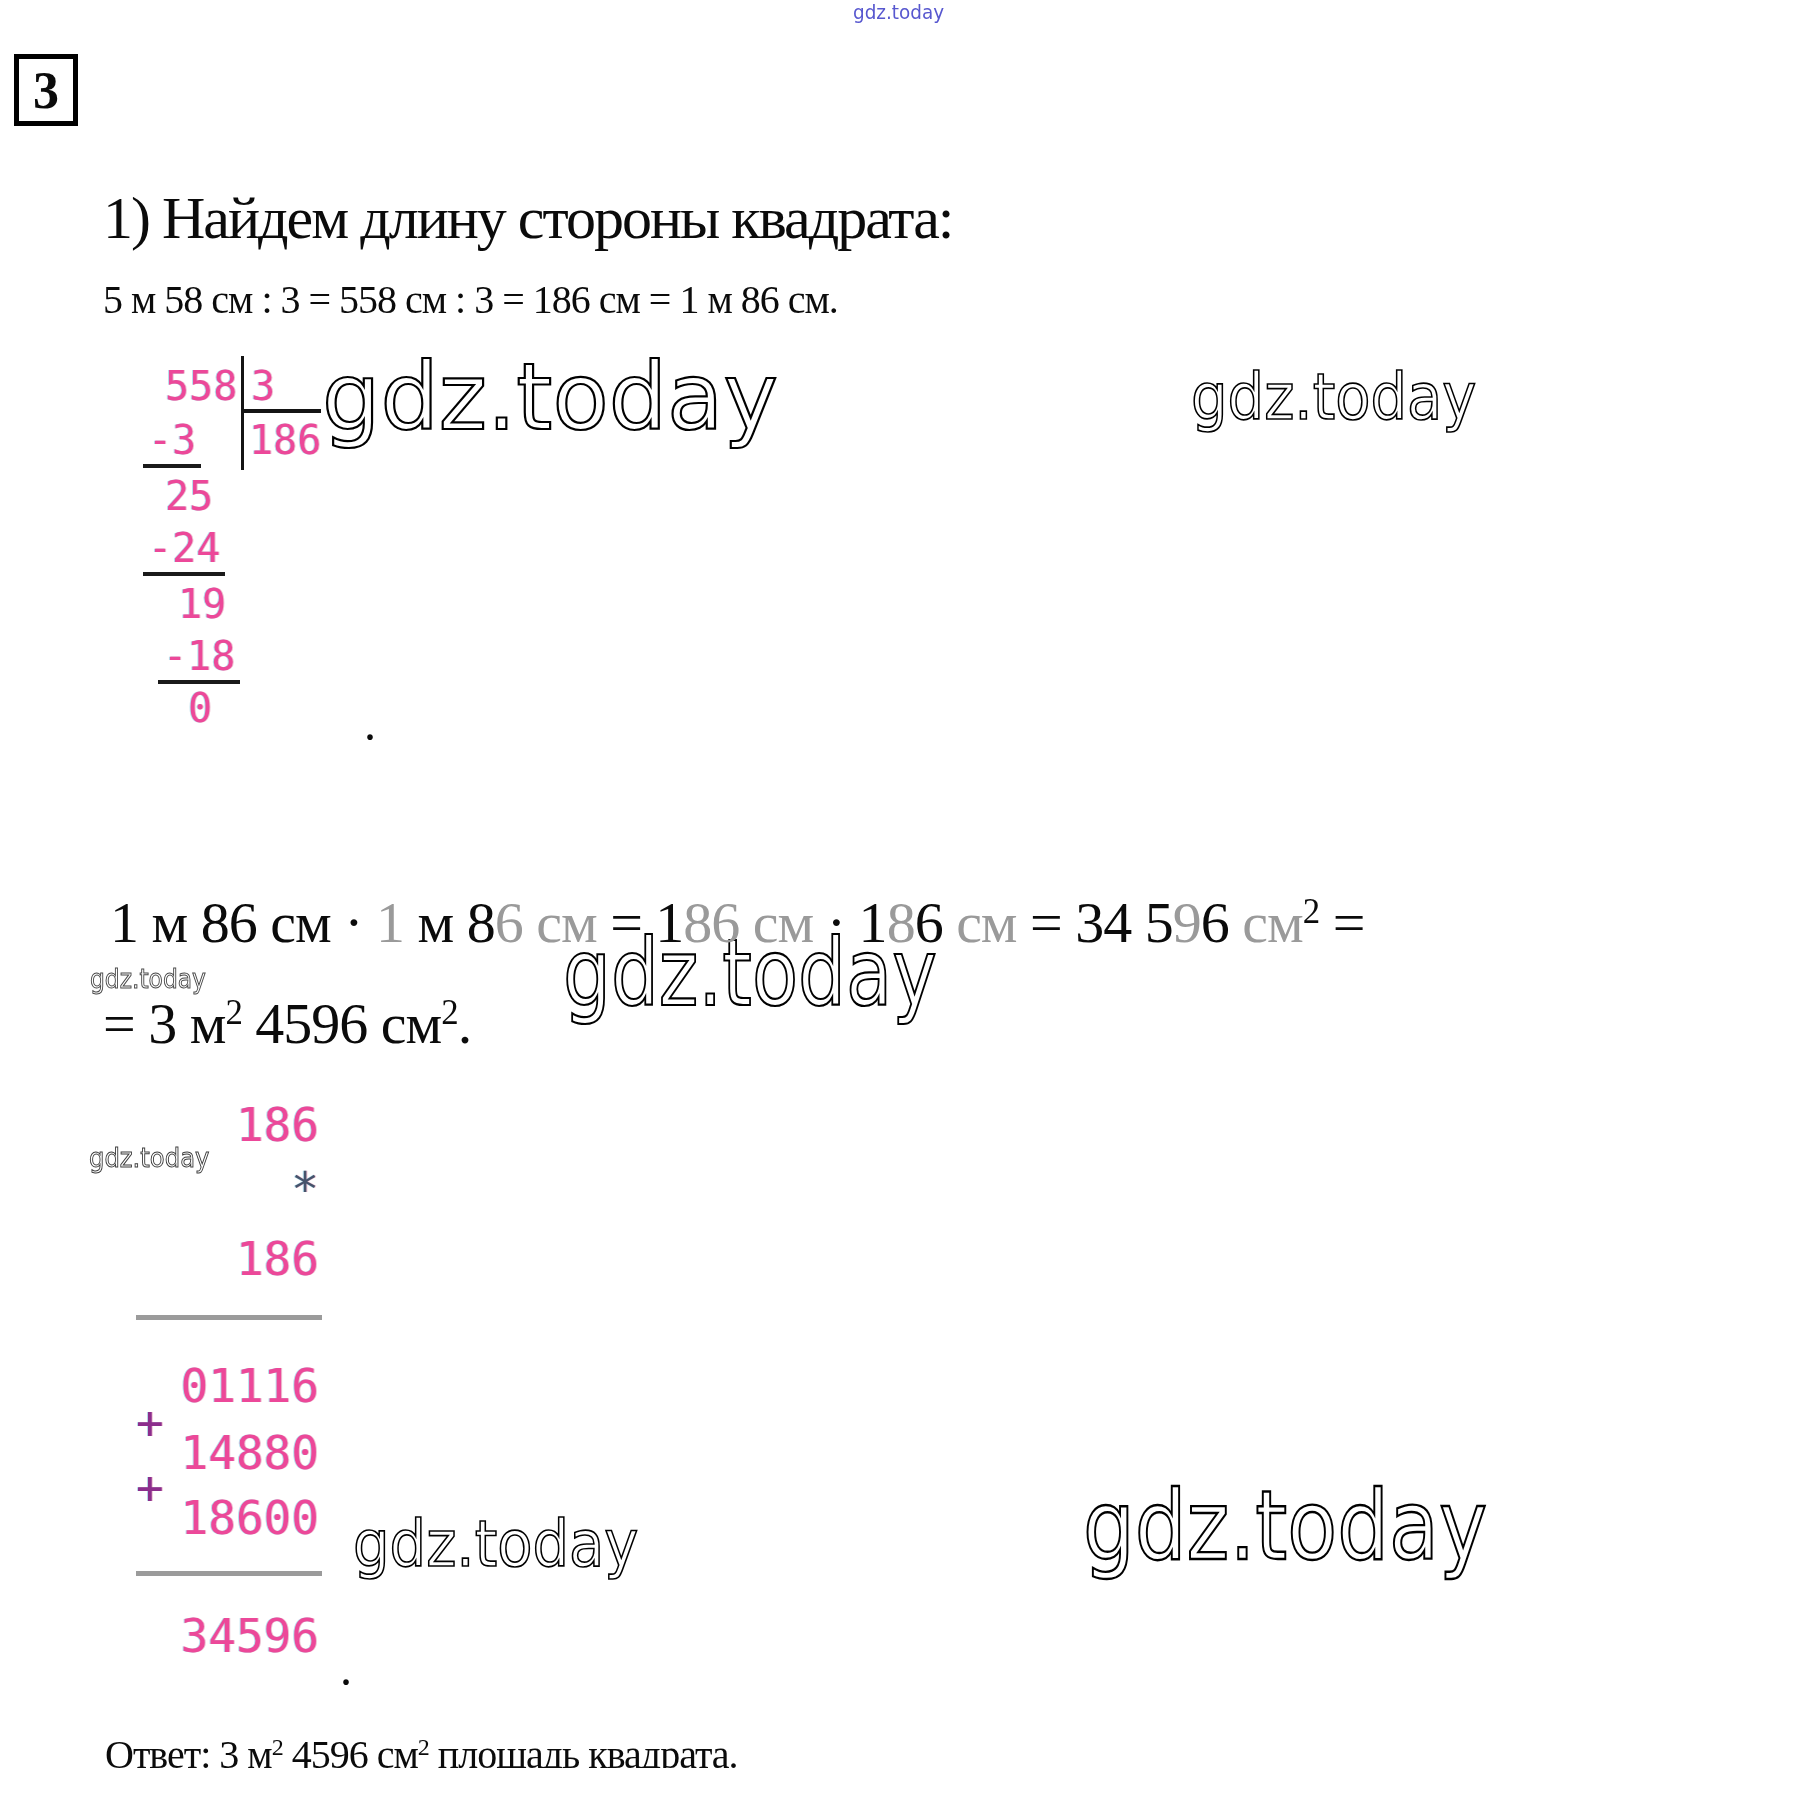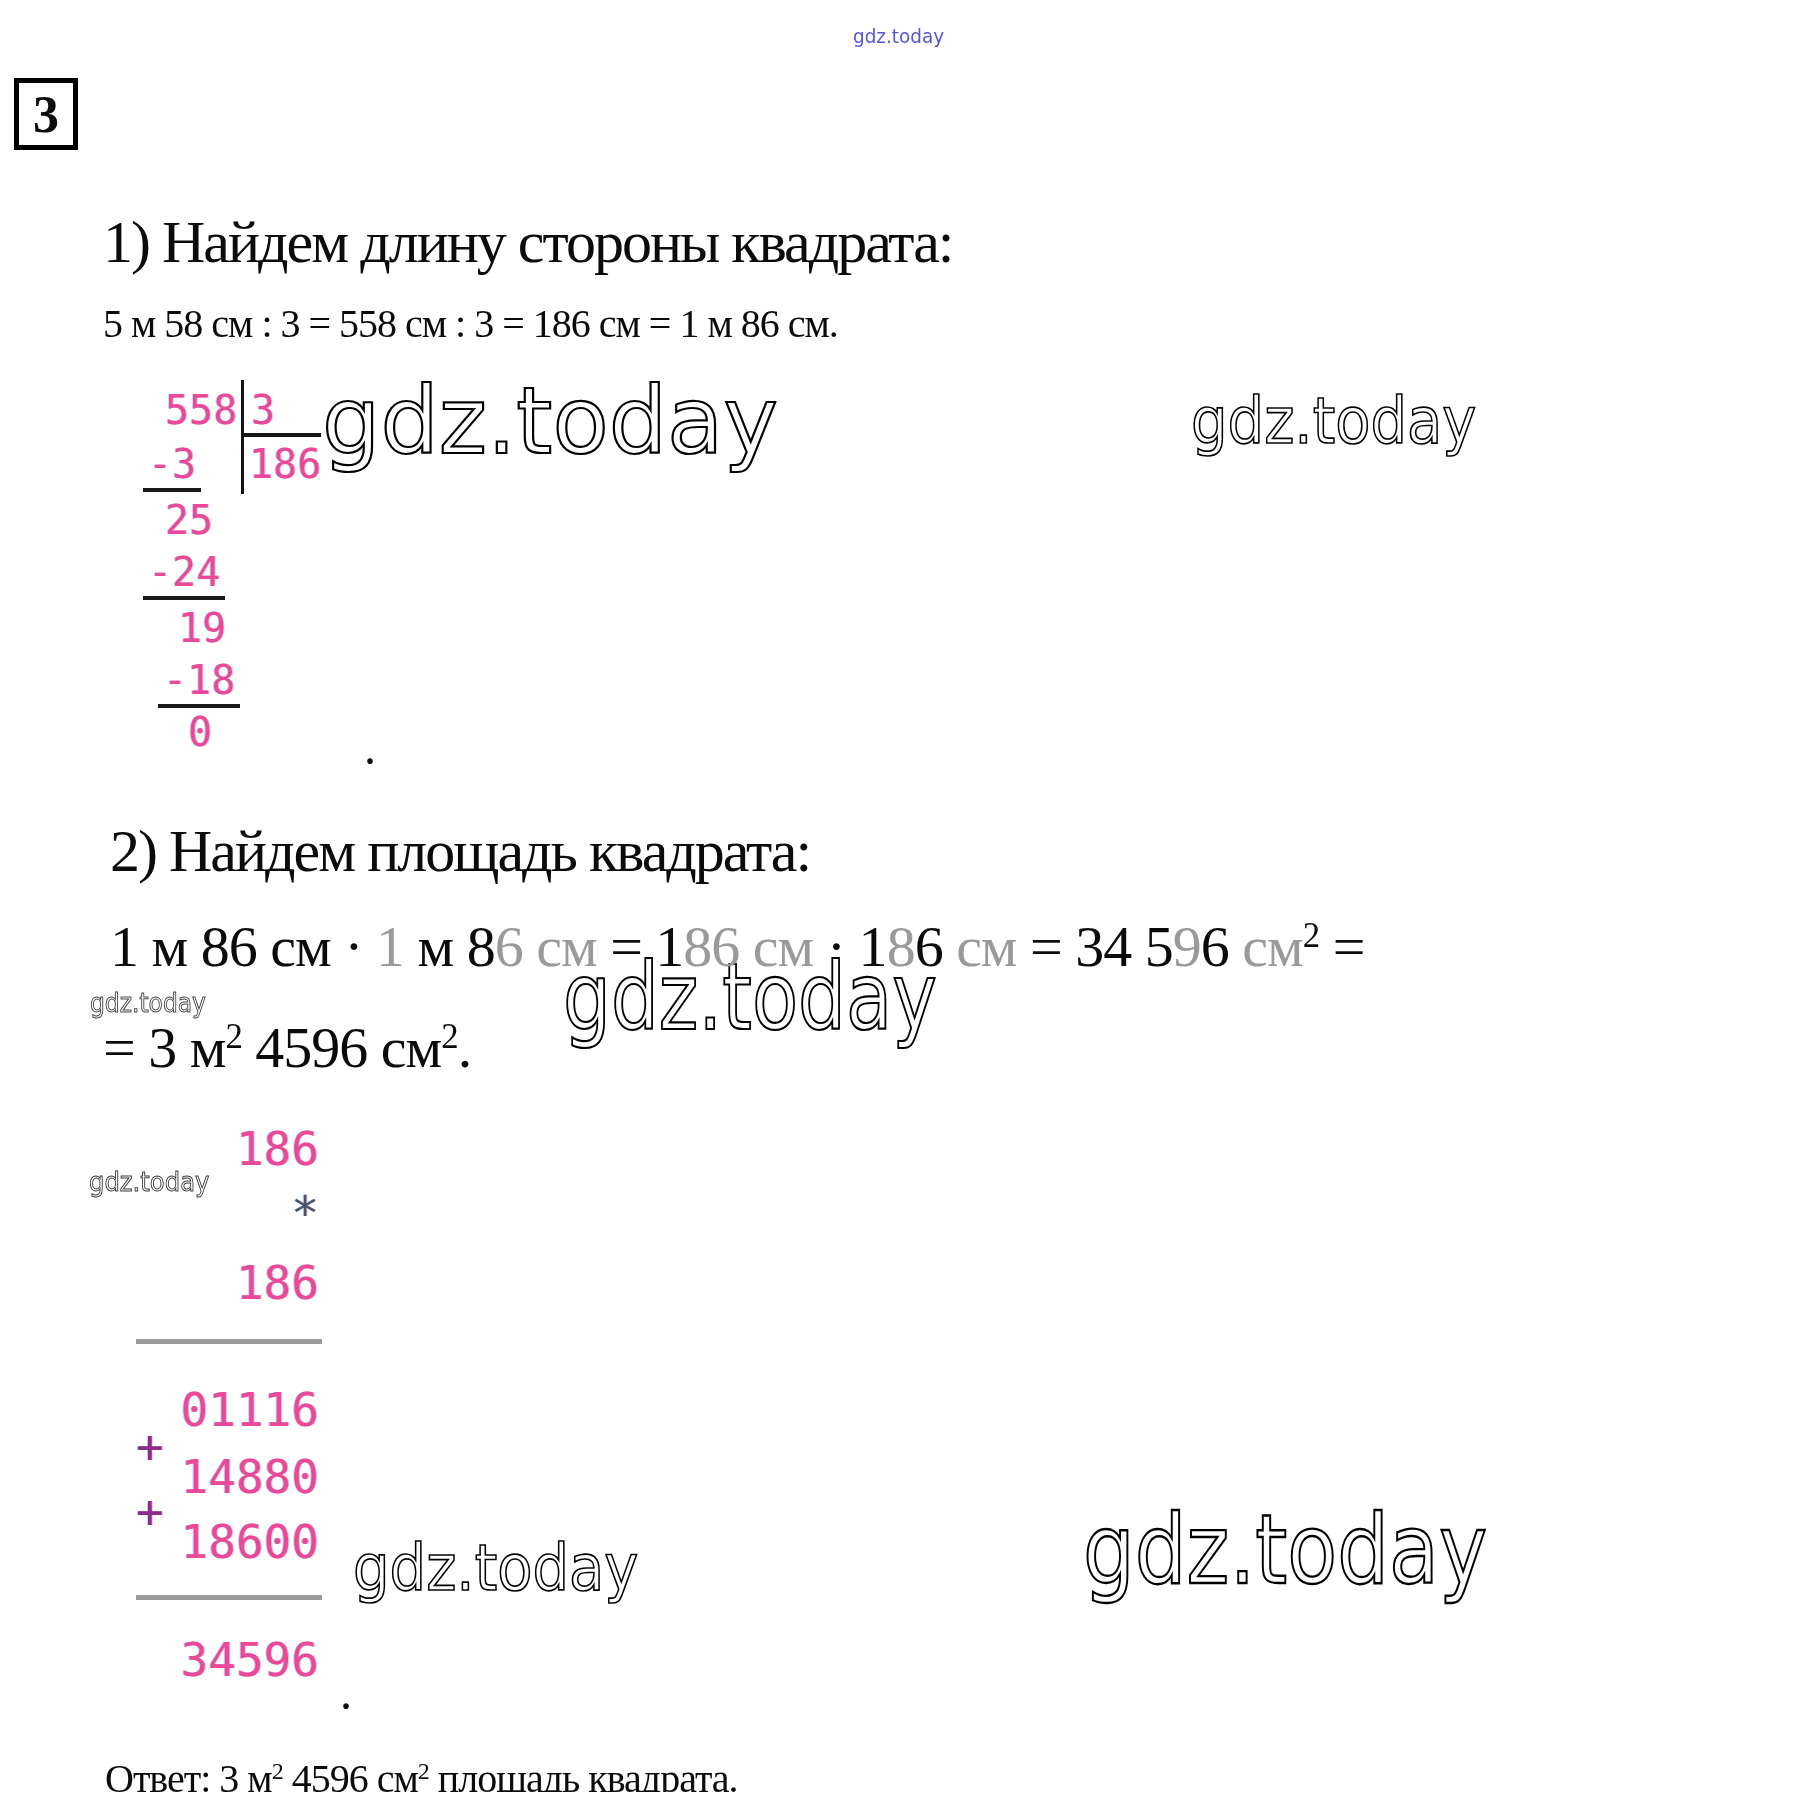--- a/index.html
+++ b/index.html
@@ -1,17 +1,17 @@
 <!DOCTYPE html>
 <html><head>
 <meta charset="utf-8">
 <style>
   html,body{margin:0;padding:0;}
   body{background:#ffffff;font-family:"Liberation Serif",serif;}
-  .page{position:relative;width:1794px;height:1768px;background:#ffffff;overflow:hidden;margin-top:24px;}
+  .page{position:relative;width:1794px;height:1768px;background:#ffffff;overflow:hidden;}
 
   
   .ser{position:absolute;color:#0b0b0b;white-space:nowrap;line-height:1;}
   .h1{left:103px;top:188px;font-size:60px;letter-spacing:-2px;}
   .eq1{left:103px;top:280px;font-size:40px;letter-spacing:-1px;}
   .h2{left:110px;top:797px;font-size:60px;letter-spacing:-2px;}
   .eq2a{left:110px;top:894px;font-size:58px;letter-spacing:-1px;}
   .eq2b{left:103px;top:995px;font-size:58px;letter-spacing:-1px;}
   .answer{left:105px;top:1735px;font-size:40px;letter-spacing:-1px;}
   .sup{font-size:0.60em;position:relative;top:-0.55em;}
@@ -102,21 +102,20 @@
     <div class="mono dv d-quotient">186</div>
     <div class="mono dv dstep ul s0">-3</div>
     <div class="mono dv dstep s1">25</div>
     <div class="mono dv dstep ul s2">-24</div>
     <div class="mono dv dstep s3">19</div>
     <div class="mono dv dstep ul s4">-18</div>
     <div class="mono dv dstep s5">0</div>
     <div class="ser dot1">.</div>
   </div>
 
-  <div class="ser h2">2) Найдем площадь квадрата:</div>
   <div class="ser eq2a"><span>1 м 86 см · </span><span class="grey">1</span><span> м 8</span><span class="grey">6</span><span> </span><span class="grey">см</span><span> = 1</span><span class="grey">86</span><span> </span><span class="grey">см</span><span> · 1</span><span class="grey">8</span><span>6 </span><span class="grey">см</span><span> = 34 5</span><span class="grey">9</span><span>6 </span><span class="grey">см</span><span class="sup">2</span><span> =</span></div>
   <div class="ser eq2b"><span>= 3 м</span><span class="sup">2</span><span> 4596 см</span><span class="sup">2</span><span>.</span></div>
 
   <div>
     <div class="mono mu mrow m-f1">186</div>
     <div class="mono mu mrow m-op">*</div>
     <div class="mono mu mrow m-f2">186</div>
     <div class="mline ml1"></div>
     <div class="mono mu mrow m-p0">01116</div>
     <div class="mono mu plus pl1">+</div>

